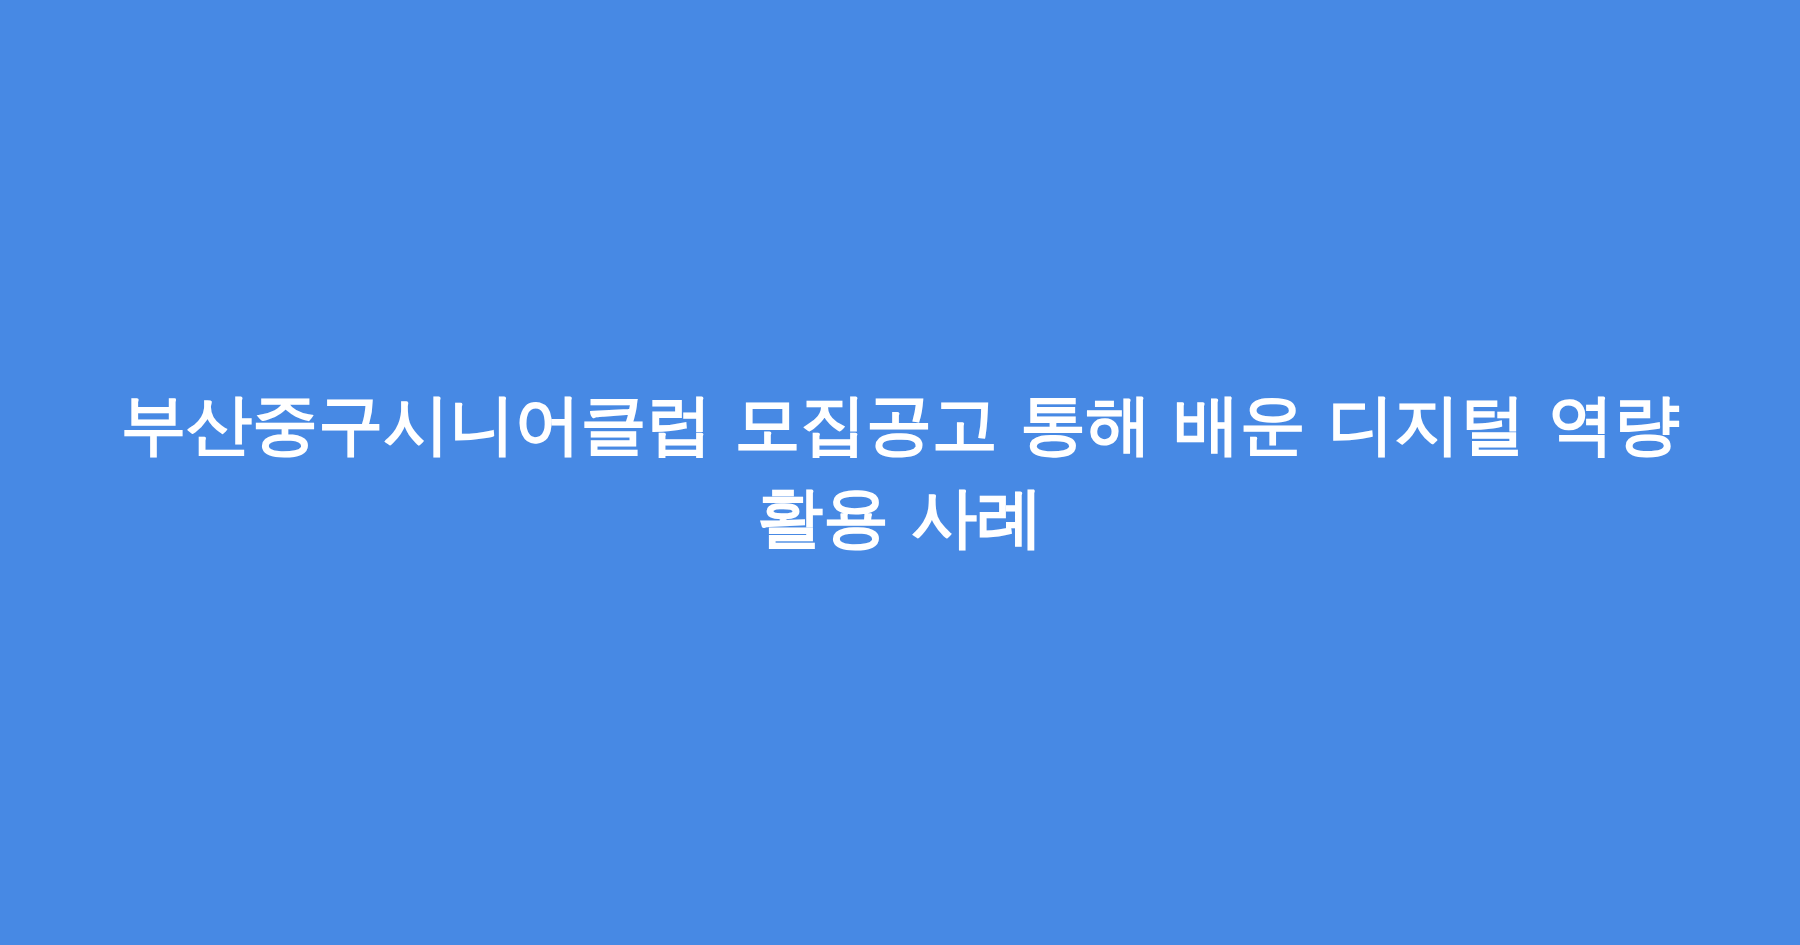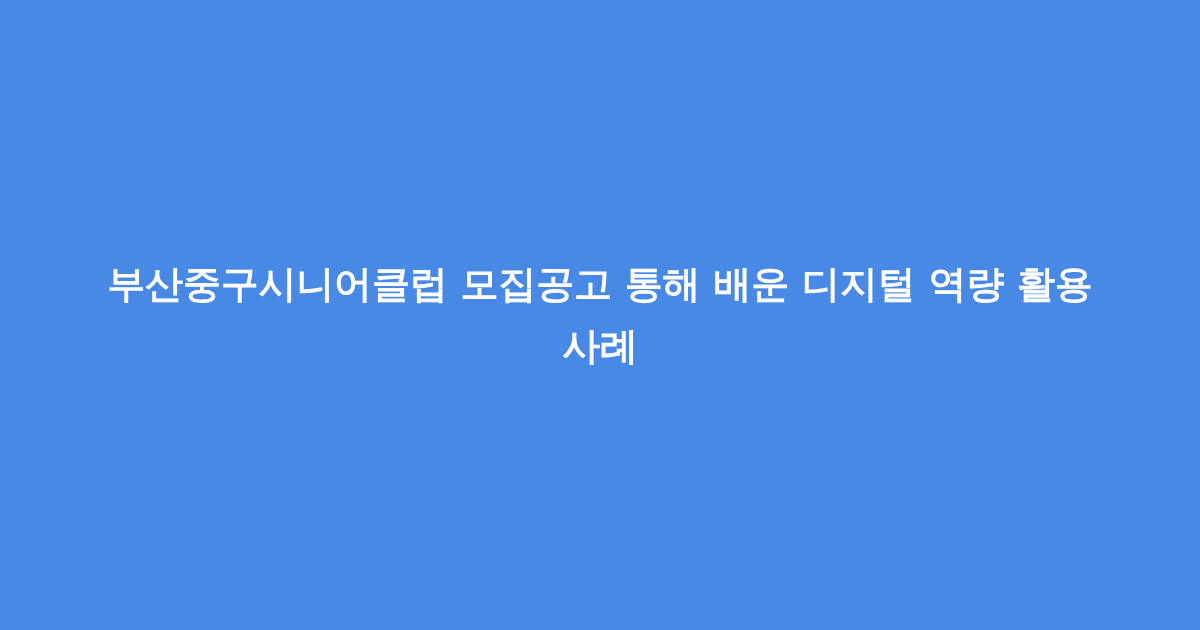--- a/index.html
+++ b/index.html
@@ -30,21 +30,21 @@
     margin: 0 auto;
     padding: 0 10px;
     box-sizing: border-box;
     text-align: center;
   }
 
   #og-title {
     margin: 0;
     color: #FFFFFF;
     font-family: "DejaVu Sans", "Liberation Sans", sans-serif;
-    font-size: 38px;
+    font-size: 44px;
     font-weight: 700;
     line-height: 62px;
     letter-spacing: -0.2px;
     word-break: keep-all;
     text-align: center;
     white-space: pre-wrap;
   }
 </style>
 </head>
 <body>

